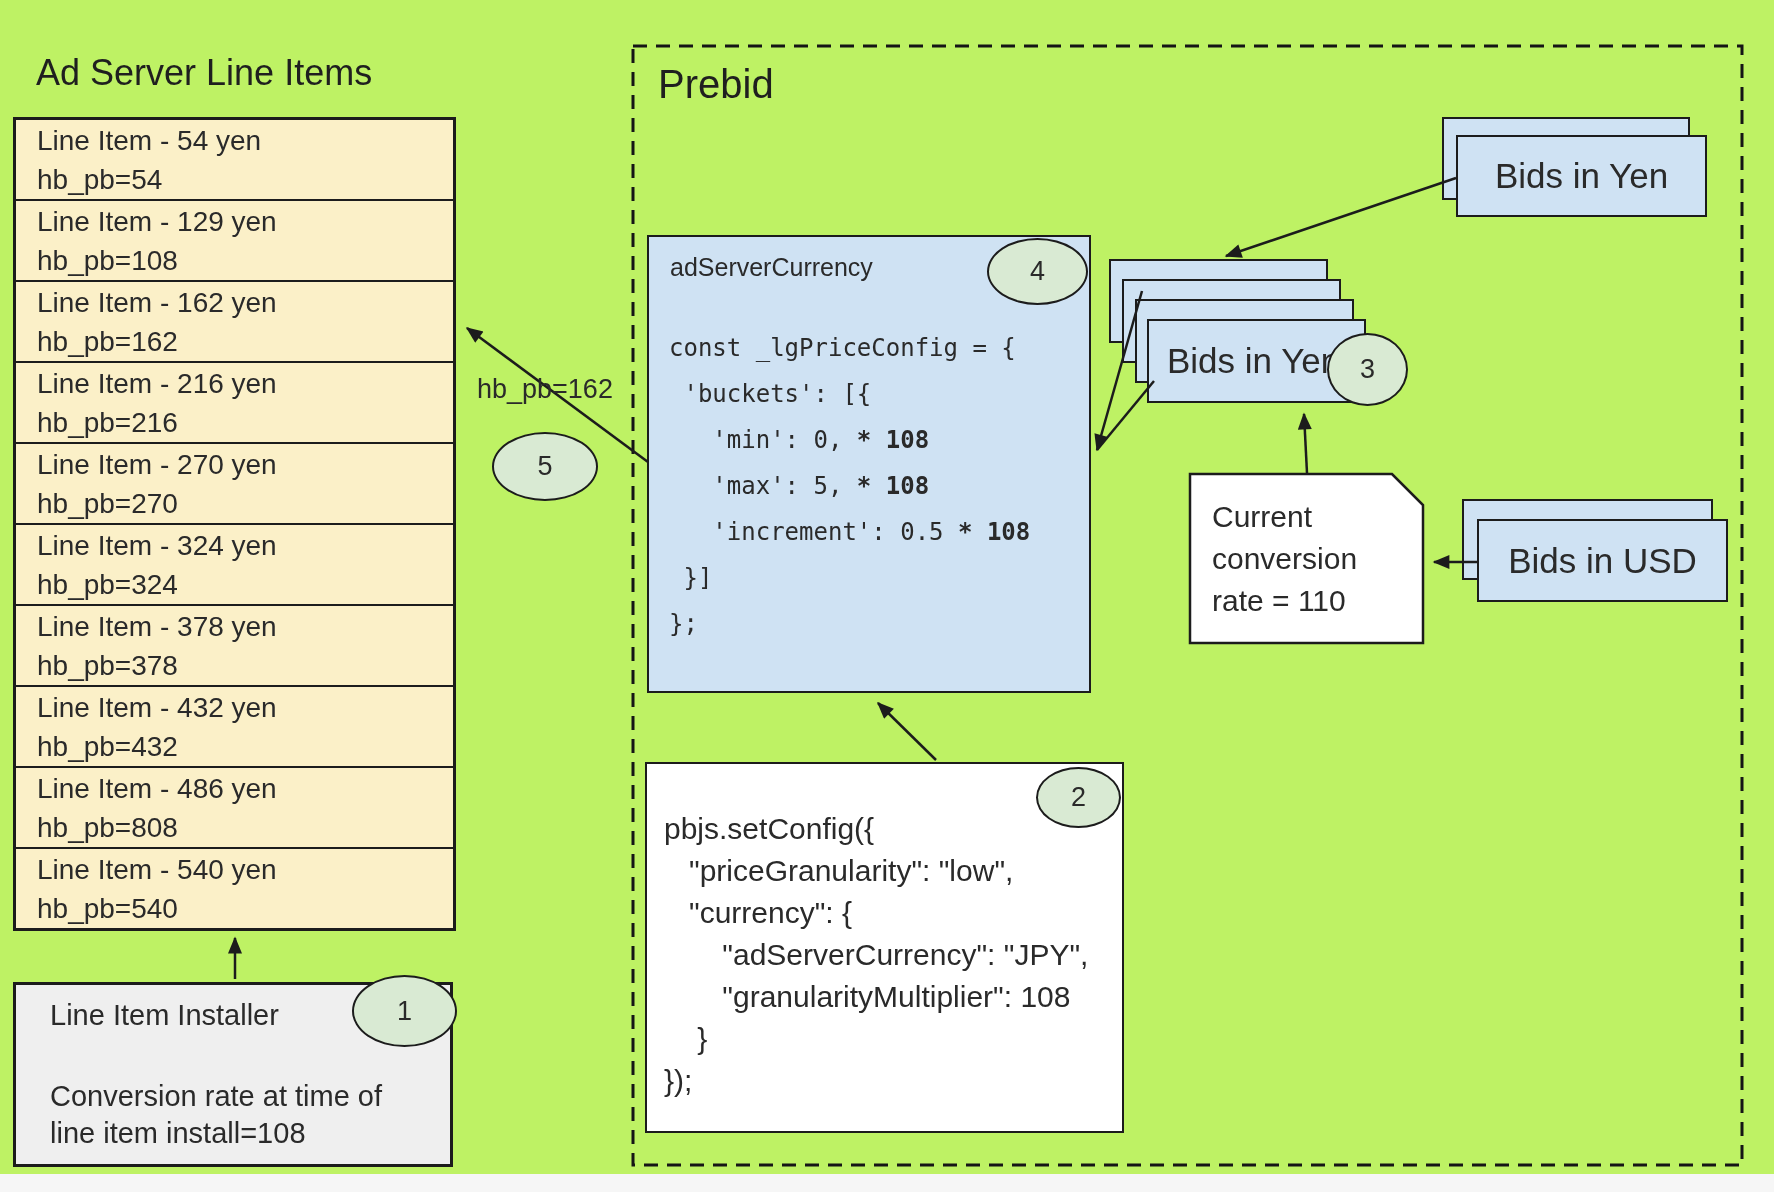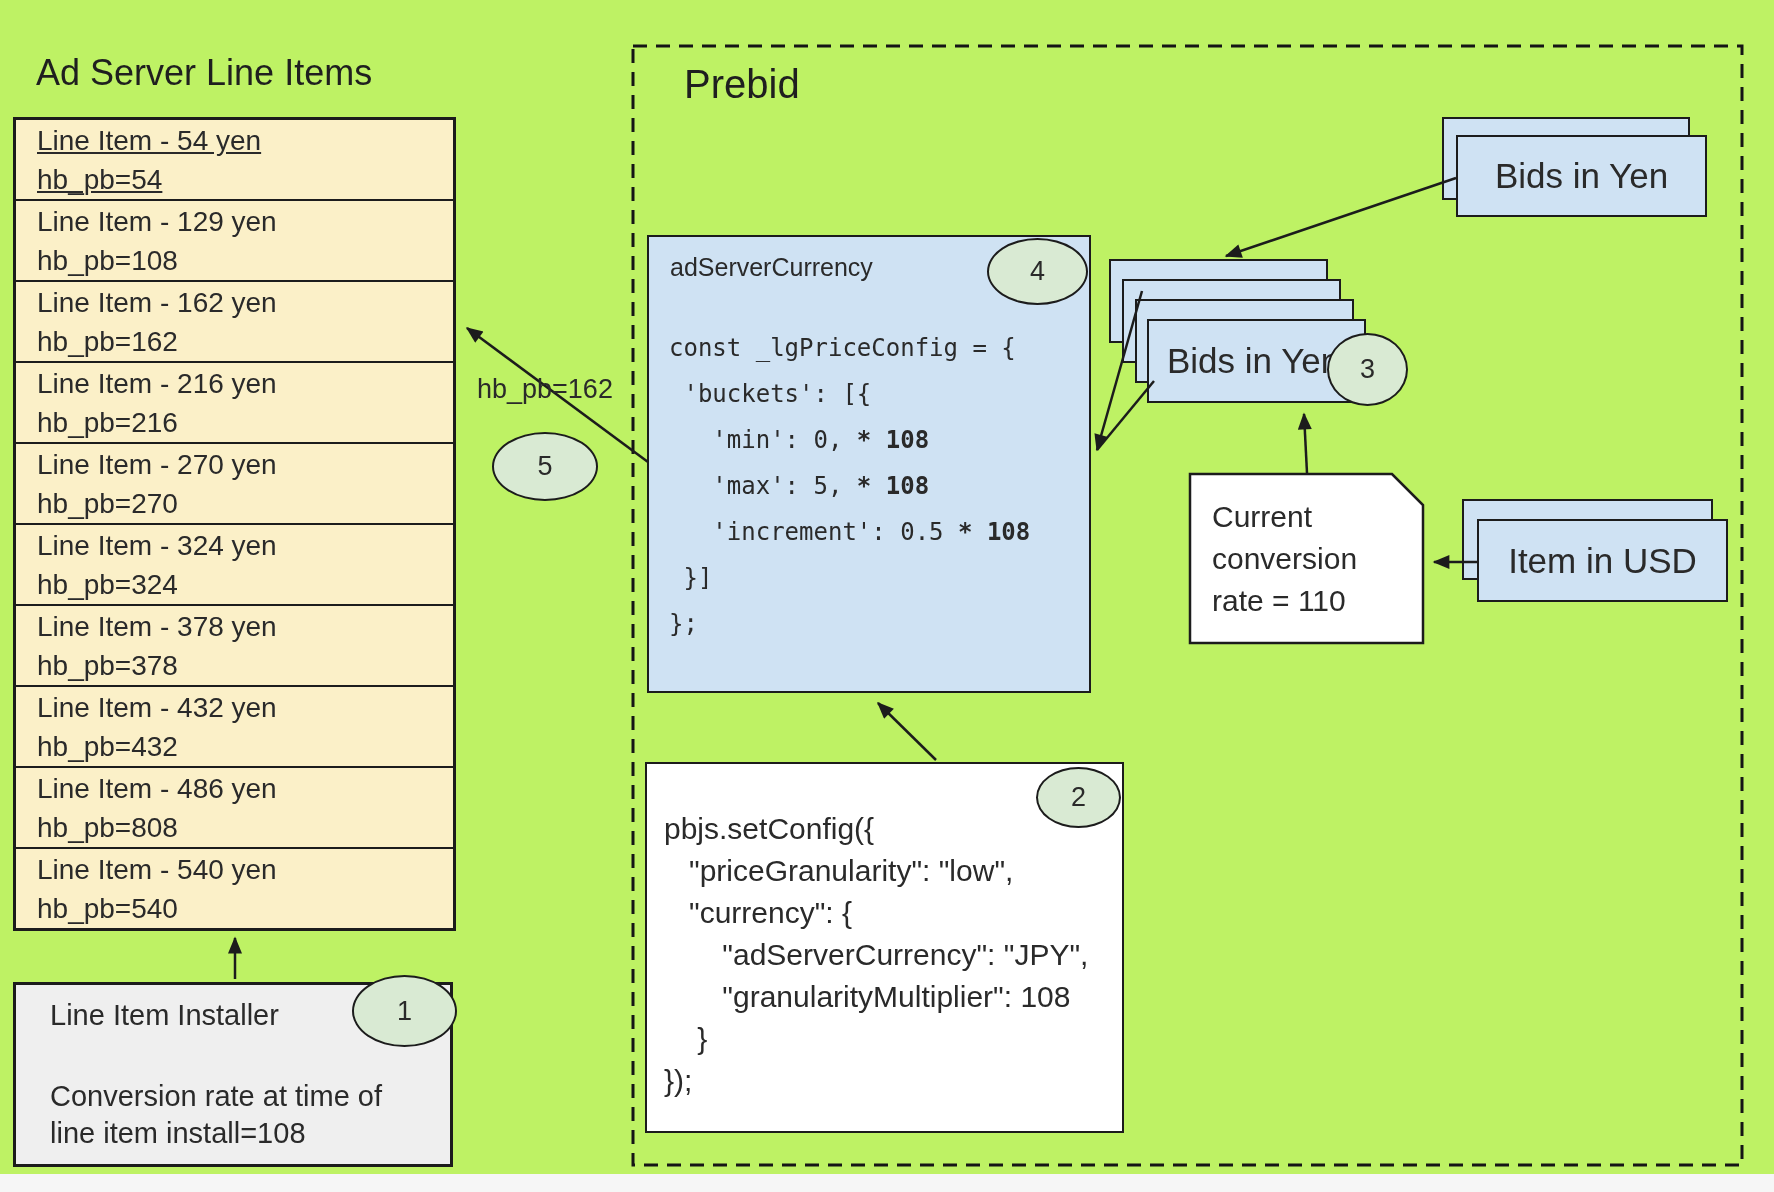--- a/index.html
+++ b/index.html
@@ -13,31 +13,31 @@
 
   
   .as-title { left:36px; top:52px; font-size:36px; color:#1f1f1f; z-index:3; }
   .li-table {
     left:13px; top:117px; width:443px; height:814px;
     border:3px solid var(--border); background:var(--yellow);
     display:flex; flex-direction:column; z-index:1;
   }
   .li-row { flex:1; border-top:2.5px solid var(--border); padding:1px 0 0 21px;
             font-size:28px; line-height:39px; overflow:hidden; }
-  .li-row:first-child { border-top:none;text-decoration:underline; }
+  .li-row:first-child { border-top:none; }
 
   .installer {
     left:13px; top:982px; width:440px; height:185px;
     background:var(--gray); border:3px solid var(--border);
     padding:12px 0 0 34px; font-size:29px; line-height:37px; z-index:1;
   }
   .installer-note { margin-top:44px; }
 
   
-  .prebid-title { left:684px; top:62px; font-size:40px; color:#1f1f1f; z-index:3; }
+  .prebid-title { left:658px; top:62px; font-size:40px; color:#1f1f1f; z-index:3; }
 
   .cpm-box {
     left:647px; top:235px; width:444px; height:458px;
     background:var(--blue); border:2.5px solid var(--border); z-index:1;
   }
   .cpm-label { position:absolute; left:21px; top:16px; font-size:25px; }
   .cpm-code  { position:absolute; left:20px; top:88px;
                font-family:"DejaVu Sans Mono", monospace;
                font-size:24px; line-height:46px; }
   .code-line { white-space:pre; }
@@ -163,21 +163,21 @@
   <div class="card" style="left:1442px; top:117px; width:248px; height:83px;"></div>
   <div class="card" style="left:1456px; top:135px; width:251px; height:82px;">Bids in Yen</div>
 
   <div class="card" style="left:1109px; top:259px; width:219px; height:84px;"></div>
   <div class="card" style="left:1122px; top:279px; width:219px; height:84px;"></div>
   <div class="card" style="left:1135px; top:299px; width:219px; height:84px;"></div>
   <div class="card left-text" style="left:1147px; top:319px; width:219px; height:84px;">Bids in Yen</div>
   <div class="badge" style="left:1327px; top:333px; width:81px; height:73px;">3</div>
 
   <div class="card" style="left:1462px; top:499px; width:251px; height:81px;"></div>
-  <div class="card" style="left:1477px; top:519px; width:251px; height:83px;">Item in USD</div>
+  <div class="card" style="left:1477px; top:519px; width:251px; height:83px;">Bids in USD</div>
 
   <div class="abs conv-text">
     <div>Current</div>
     <div>conversion</div>
     <div>rate = 110</div>
   </div>
 
   <div class="abs hb-label">hb_pb=162</div>
   <div class="badge" style="left:492px; top:432px; width:106px; height:69px;">5</div>
 

